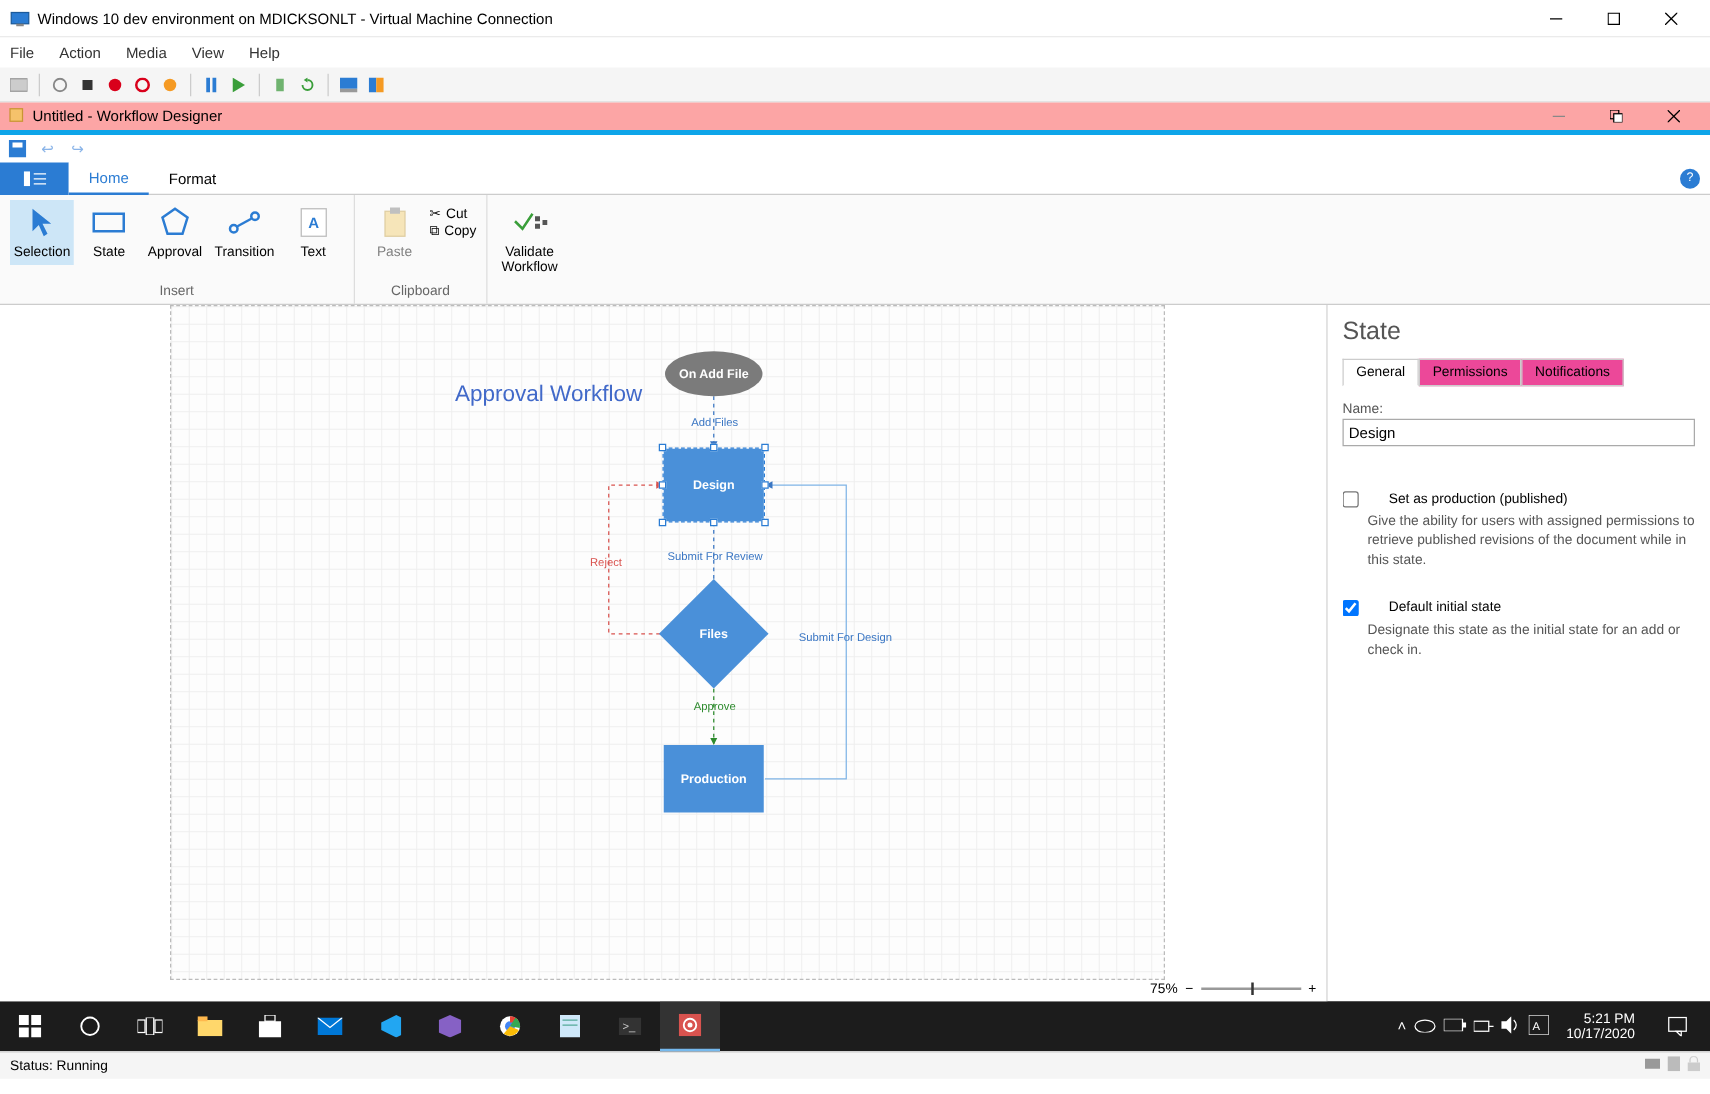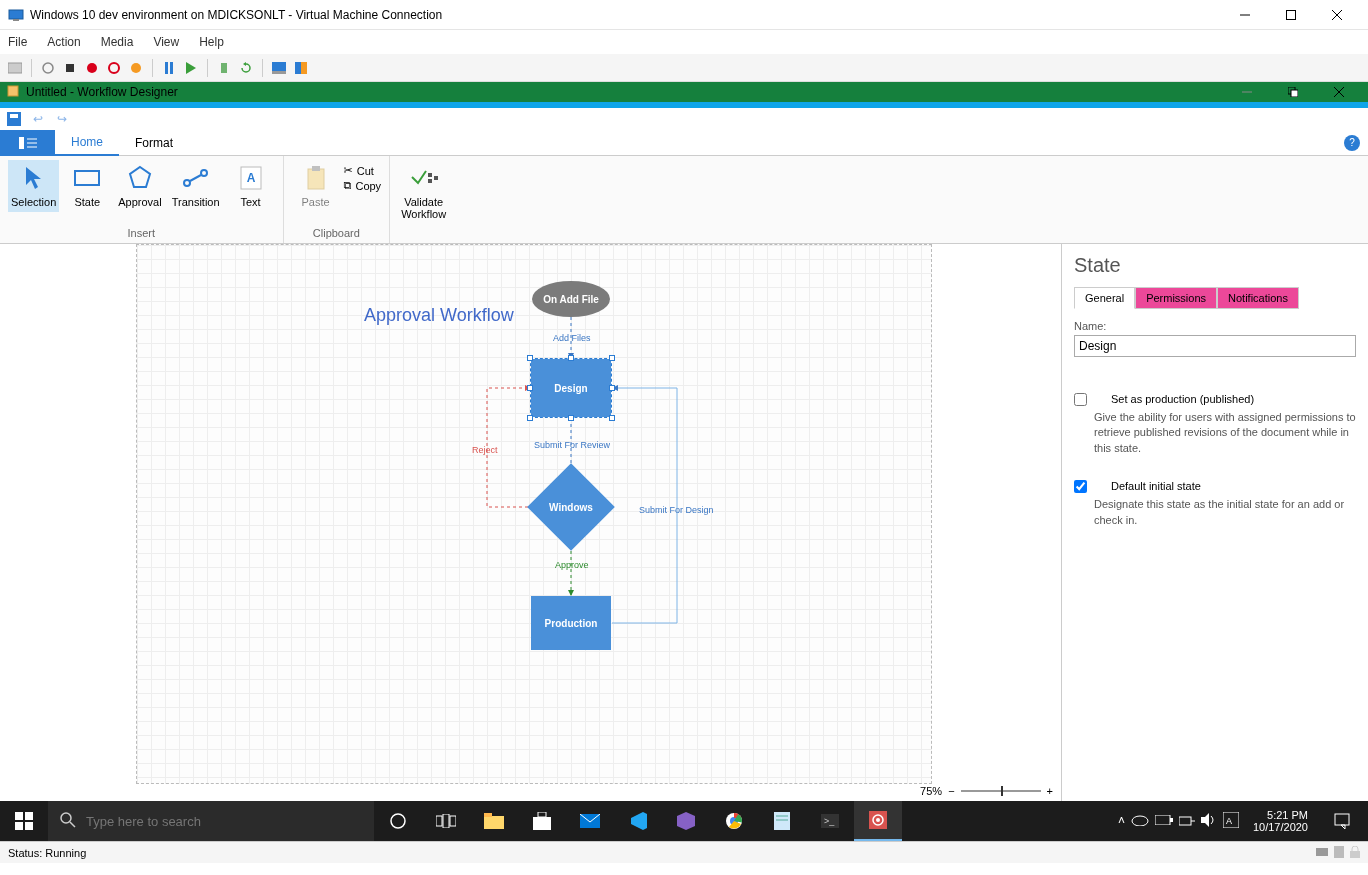--- a/index.html
+++ b/index.html
@@ -13,21 +13,21 @@
 .vm-title .winbtn { width:46px; height:30px; display:flex;align-items:center;justify-content:center;}
 
 .vm-menu { height:24px; display:flex; align-items:center; padding:0 8px; gap:20px; background:#fff;}
 .vm-menu span { font-size:12px; color:#333;}
 
 .vm-toolbar { height:28px; background:#f5f5f5; border-bottom:1px solid #ddd; display:flex; align-items:center; padding:0 6px; gap:4px;}
 .vm-toolbar .tb { width:18px; height:18px; display:flex;align-items:center;justify-content:center;}
 .vm-toolbar .sep { width:1px; height:18px; background:#ccc; margin:0 3px;}
 
 
-.app-title { height:26px; background:#15803d; display:flex; align-items:center; padding:0 6px; border-bottom:6px solid #0ea5e9;}
+.app-title { height:26px; background:#fca5a5; display:flex; align-items:center; padding:0 6px; border-bottom:4px solid #0ea5e9;}
 .app-title .txt { flex:1; font-size:12px;}
 .app-title .winbtn { width:46px;height:26px;display:flex;align-items:center;justify-content:center;}
 
 .app-qat { height:22px; display:flex; align-items:center; padding:0 6px; gap:8px; background:#fff;}
 .app-qat .q { width:16px;height:16px;display:flex;align-items:center;justify-content:center;}
 
 .ribbon-tabs { height:26px; display:flex; align-items:center; border-bottom:1px solid #ccc;}
 .ribbon-tabs .view-btn{width:55px;height:26px;background:#2b7cd3;display:flex;align-items:center;justify-content:center;color:#fff;}
 .ribbon-tabs .tab { padding:0 16px; height:26px; display:flex;align-items:center; font-size:12px;}
 .ribbon-tabs .tab.active { color:#2b7cd3; border-bottom:2px solid #2b7cd3; background:#fff;}
@@ -391,21 +391,21 @@
         <div class="handle" style="left:-4px;bottom:-4px;"></div>
           <div class="handle" style="right:-4px;bottom:-4px;"></div>
         <div class="handle" style="left:37px;top:-4px;"></div>
           <div class="handle" style="left:37px;bottom:-4px;"></div>
         <div class="handle" style="left:-4px;top:26px;"></div>
           <div class="handle" style="right:-4px;top:26px;"></div>
       </div>
 
       <div class="node diamond" style="left:403px;top:231px;width:62px;height:62px;">
         <div class="diamond-shape"></div>
-        <span class="diamond-label">Windows</span>
+        <span class="diamond-label">Files</span>
       </div>
 
       <div class="node rect" style="left:394px;top:351px;width:80px;height:54px;">
           <span>Production</span>
         </div>
 
       <div class="edge-label" style="left:416px;top:88px;">Add Files</div>
       <div class="edge-label" style="left:397px;top:195px;">Submit For Review</div>
       <div class="edge-label" style="left:502px;top:260px;">Submit For Design</div>
       <div class="edge-label" style="left:418px;top:315px;color:#2e8b2e;">Approve</div>
@@ -448,27 +448,20 @@
 
 <div class="taskbar">
   <div class="start">
     <svg width="18" height="18">
         <rect width="8" height="8" fill="#fff"></rect>
         <rect x="10" width="8" height="8" fill="#fff"></rect>
         <rect y="10" width="8" height="8" fill="#fff"></rect>
         <rect x="10" y="10" width="8" height="8" fill="#fff"></rect>
       </svg>
   </div>
-  <div class="search">
-    <span><svg width="16" height="16">
-          <circle cx="6" cy="6" r="5" fill="none" stroke="#ccc" stroke-width="1.5"></circle>
-          <line x1="10" y1="10" x2="15" y2="15" stroke="#ccc" stroke-width="1.5"></line>
-        </svg></span>
-    <input placeholder="Type here to search" style="">
-  </div>
   <div class="tb-icons">
     <div class="tbi">
         <svg width="18" height="18">
           <circle cx="9" cy="9" r="7" fill="none" stroke="#fff" stroke-width="1.5"></circle>
         </svg>
       </div>
     <div class="tbi">
         <svg width="20" height="14">
           <rect x="0" y="2" width="6" height="10" fill="none" stroke="#fff"></rect>
           <rect x="7" y="0" width="6" height="14" fill="none" stroke="#fff"></rect>

